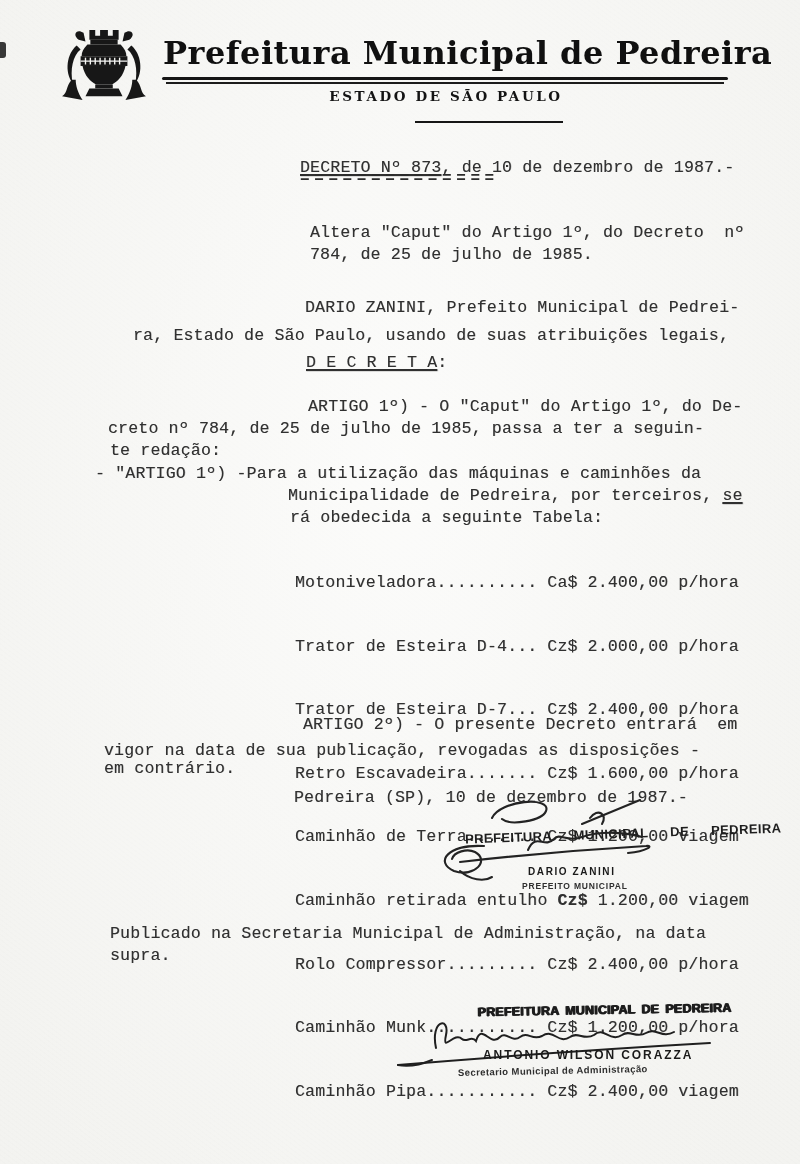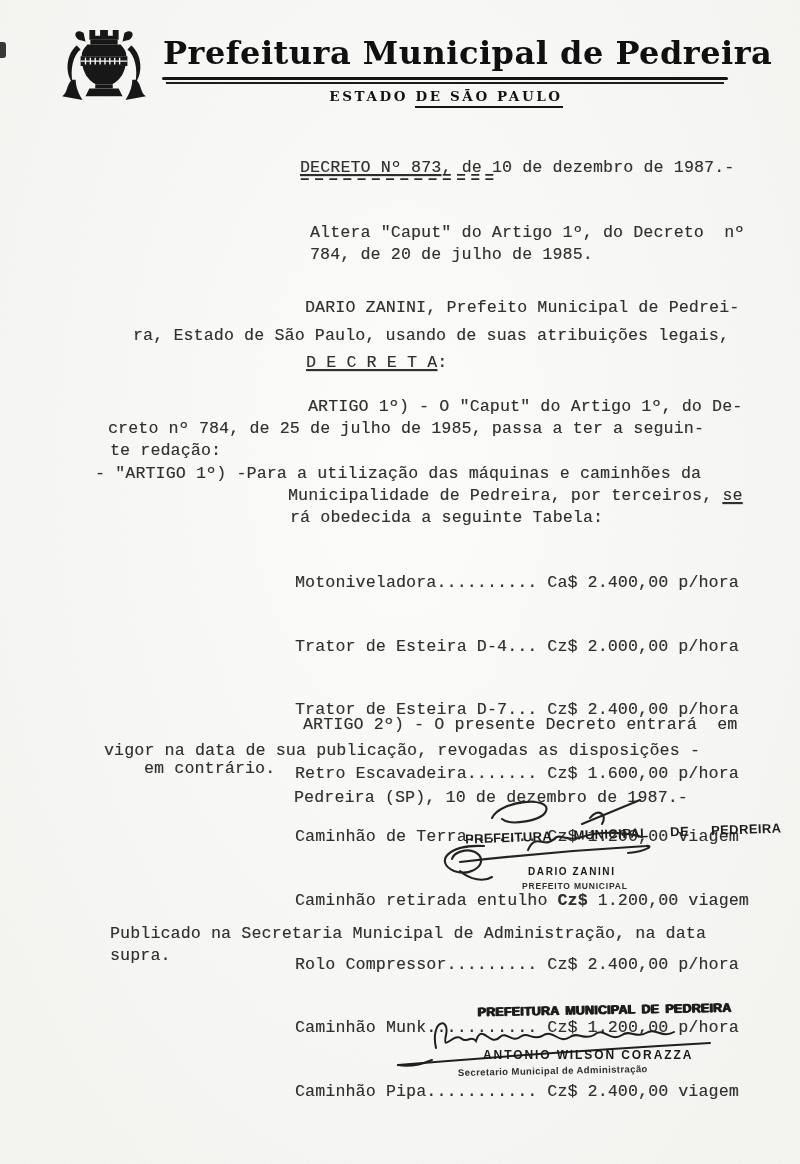--- a/index.html
+++ b/index.html
@@ -30,21 +30,21 @@
     font-weight:bold;font-size:32px;color:#101010;
     letter-spacing:0.5px;white-space:nowrap;text-align:center;
   }
   .rule1{position:absolute;left:162px;top:77px;width:566px;height:3px;background:#151515;border-radius:2px;}
   .rule2{position:absolute;left:166px;top:82px;width:558px;height:1.6px;background:#1c1c1c;}
   .masthead-sub{
     position:absolute;left:163px;top:88px;width:566px;text-align:center;
     font-family:"DejaVu Serif","Liberation Serif",serif;
     font-weight:bold;font-size:13.5px;color:#141414;letter-spacing:2.6px;white-space:pre;
   }
-  .masthead-sub .u2{border-bottom:2px solid #161616;padding-bottom:2px;}
+  .masthead-sub .u2{border-bottom:2px solid #161616;padding-bottom:17px;}
   .equals-row{
     position:absolute;left:300px;top:170px;
     font-family:"Liberation Mono","DejaVu Sans Mono",monospace;
     font-size:16px;font-weight:bold;letter-spacing:4.6px;color:#2b2b2b;white-space:pre;
   }
   
   .trow{height:21.6px;white-space:pre;}
   .trow span{display:inline;}
   .gap1{margin-left:1ch;}
   
@@ -101,21 +101,21 @@
 
 <div class="masthead-title">Prefeitura Municipal de Pedreira</div>
 <div class="rule1"></div>
 <div class="rule2"></div>
 <div class="masthead-sub"><span>ESTADO </span><span class="u2">DE SÃO PAULO</span></div>
 
 <div class="tw" style="left:300px;top:157px;"><span class="u">DECRETO Nº 873</span><span>, de 10 de dezembro de 1987.-</span></div>
 <div class="equals-row">==============</div>
 
 <div class="tw" style="left:310px;top:222px;">Altera "Caput" do Artigo 1º, do Decreto  nº</div>
-<div class="tw" style="left:310px;top:244px;">784, de 20 de julho de 1985.</div>
+<div class="tw" style="left:310px;top:244px;">784, de 25 de julho de 1985.</div>
 
 <div class="tw" style="left:305px;top:297px;">DARIO ZANINI, Prefeito Municipal de Pedrei-</div>
 <div class="tw" style="left:133px;top:325px;text-align:center;">ra, Estado de São Paulo, usando de suas atribuições legais,</div>
 
 <div class="tw" style="left:306px;top:352px;"><span class="u">D E C R E T A</span><span>:</span></div>
 
 <div class="tw" style="left:308px;top:396px;">ARTIGO 1º) - O "Caput" do Artigo 1º, do De-</div>
 <div class="tw" style="left:108px;top:418px;">creto nº 784, de 25 de julho de 1985, passa a ter a seguin-</div>
 <div class="tw" style="left:110px;top:440px;text-align:center;">te redação:</div>
 
@@ -130,21 +130,21 @@
   <div class="trow"><span>Retro Escavadeira</span><span>.......</span><span class="gap1">Cz$</span><span class="gap1">1.600,00</span><span class="gap1">p/hora</span></div>
   <div class="trow"><span>Caminhão de Terra</span><span>.......</span><span class="gap1">Cz$</span><span class="gap1">1.200,00</span><span class="gap1">viagem</span></div>
   <div class="trow"><span>Caminhão retirada entulho</span><span></span><span class="gap1" style="font-weight:bold;">Cz$</span><span class="gap1">1.200,00</span><span class="gap1">viagem</span></div>
   <div class="trow"><span>Rolo Compressor</span><span>.........</span><span class="gap1">Cz$</span><span class="gap1">2.400,00</span><span class="gap1">p/hora</span></div>
   <div class="trow"><span>Caminhão Munk</span><span>...........</span><span class="gap1">Cz$</span><span class="gap1">1.200,00</span><span class="gap1">p/hora</span></div>
   <div class="trow"><span>Caminhão Pipa</span><span>...........</span><span class="gap1">Cz$</span><span class="gap1">2.400,00</span><span class="gap1">viagem</span></div>
 </div>
 
 <div class="tw" style="left:303px;top:714px;">ARTIGO 2º) - O presente Decreto entrará  em</div>
 <div class="tw" style="left:104px;top:740px;">vigor na data de sua publicação, revogadas as disposições -</div>
-<div class="tw" style="left:104px;top:758px;margin-left:40px;">em contrário.</div>
+<div class="tw" style="left:104px;top:758px;">em contrário.</div>
 
 <div class="tw" style="left:294px;top:787px;">Pedreira (SP), 10 de dezembro de 1987.-</div>
 
 <div class="stamp-header" style="left:465px;top:826px;font-size:13px;letter-spacing:0.4px;word-spacing:7px;transform:rotate(-2deg);">PREFEITURA  MUNICIPAL  DE  PEDREIRA</div>
 <div class="abs" style="left:430px;top:794px;width:300px;height:104px;">
   <svg viewBox="0 0 300 104" width="300" height="104" fill="none" stroke="#232323" stroke-width="2.1" stroke-linecap="round">
     <path d="M62 24 C70 6 122 2 116 17 C112 27 80 32 72 25"></path>
     <path d="M152 30 L210 6"></path>
     <path d="M160 24 C168 13 178 21 172 30"></path>
     <path d="M98 56 C106 38 114 55 124 45 C130 38 137 49 152 43 C172 36 198 39 212 43"></path>

